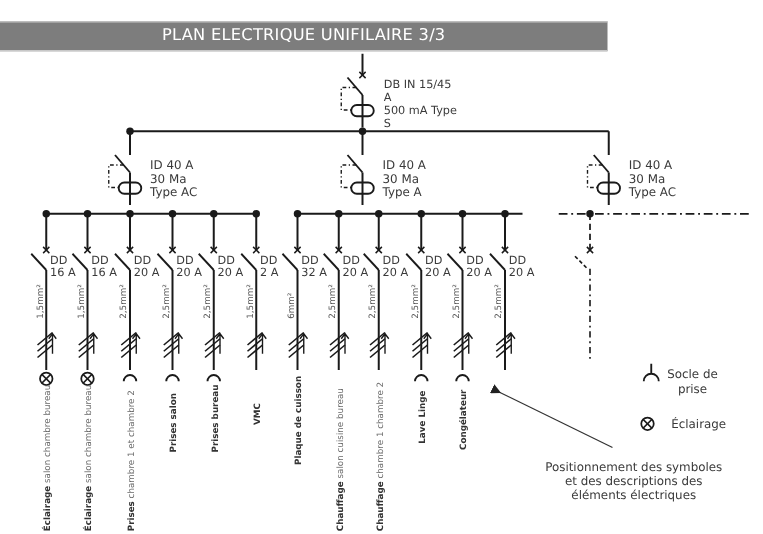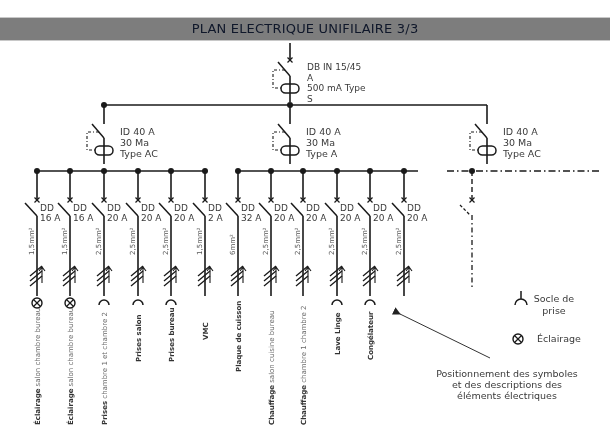--- a/index.html
+++ b/index.html
@@ -1,17 +1,17 @@
 <!DOCTYPE html>
 <html><head>
 <meta charset="utf-8">
 <style>
   html, body { margin:0; padding:0; background:#ffffff; }
   body { width:610px; height:427px; position:relative; overflow:hidden; font-family:"DejaVu Sans", sans-serif; }
-  #title-bar { position:absolute; left:0; top:17px; width:610px; height:22px; background:#7d7d7d; border-top:1px solid #c8c8c8; border-bottom:1px solid #c8c8c8; color:#0f172a; font-size:13px; line-height:22px; text-align:center; letter-spacing:0.2px; }
+  #title-bar { position:absolute; left:0; top:17px; width:486px; height:22px; background:#7d7d7d; border-top:1px solid #c8c8c8; border-bottom:1px solid #c8c8c8; color:#ffffff; font-size:13px; line-height:22px; text-align:center; letter-spacing:0.2px; }
   svg#diagram { position:absolute; left:0; top:0; }
   .lbl { font-family:"DejaVu Sans", sans-serif; fill:#444; }
   .dev { font-size:9px; fill:#3a3a3a; }
   .rcd { font-size:9.5px; fill:#3a3a3a; }
   .cab { font-size:7px; fill:#555; }
   .circ { font-size:7px; fill:#6a6a6a; }
   .circ-b { font-weight:bold; fill:#333; }
   .legend { font-size:9.5px; fill:#3a3a3a; }
 </style>
 </head>

